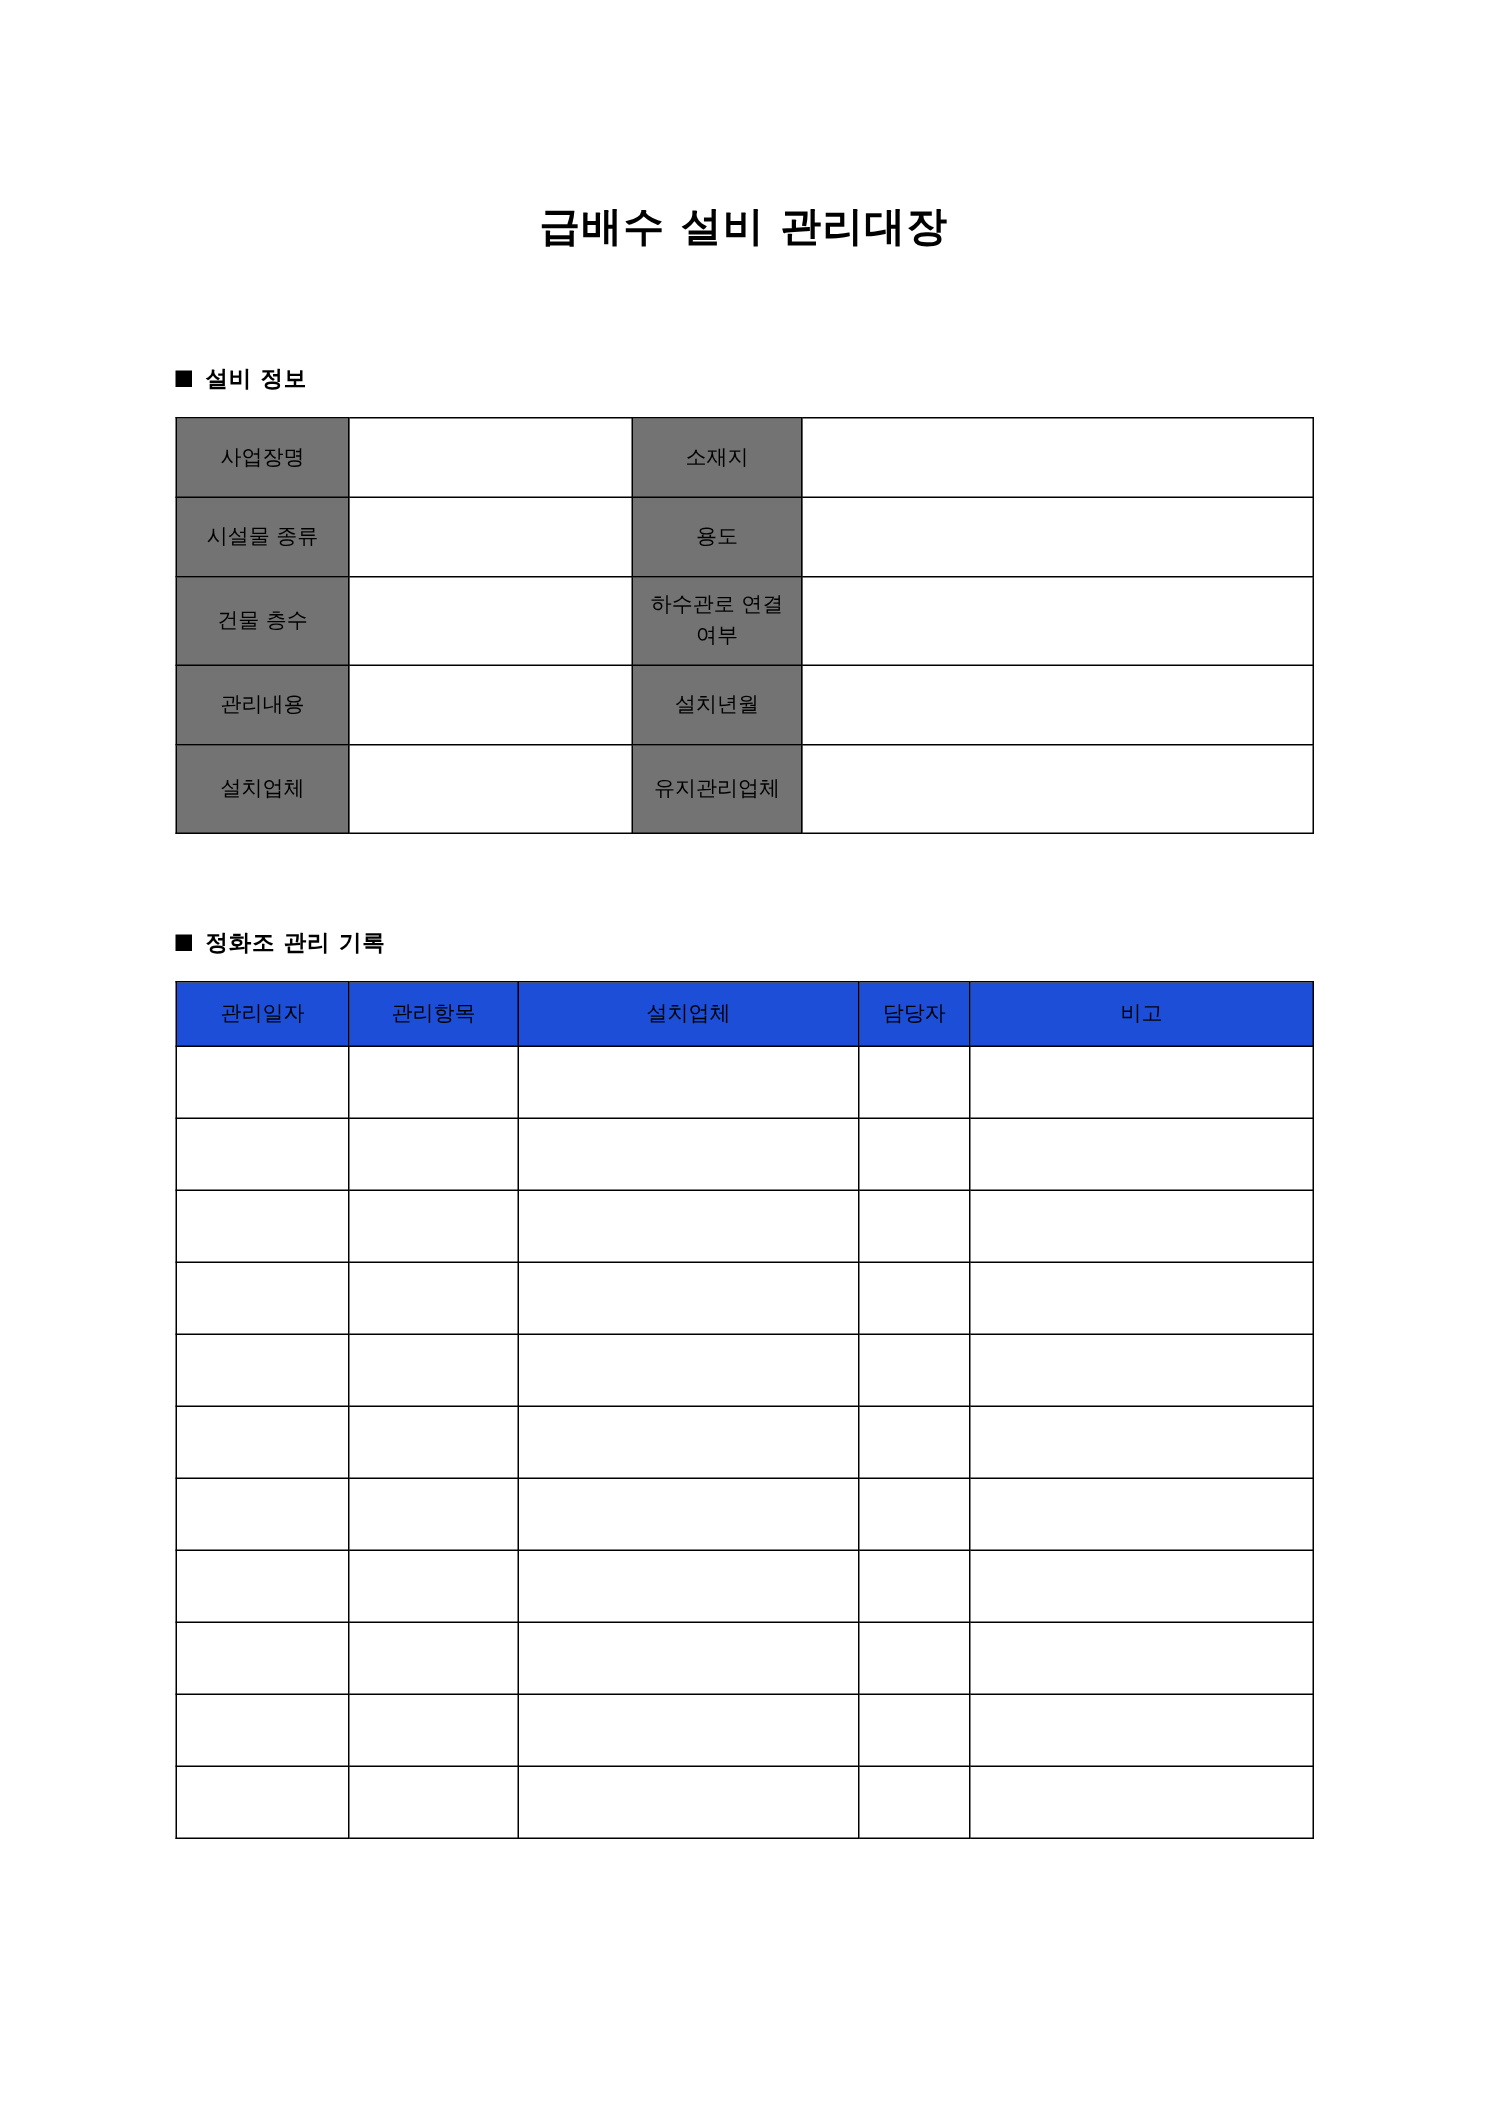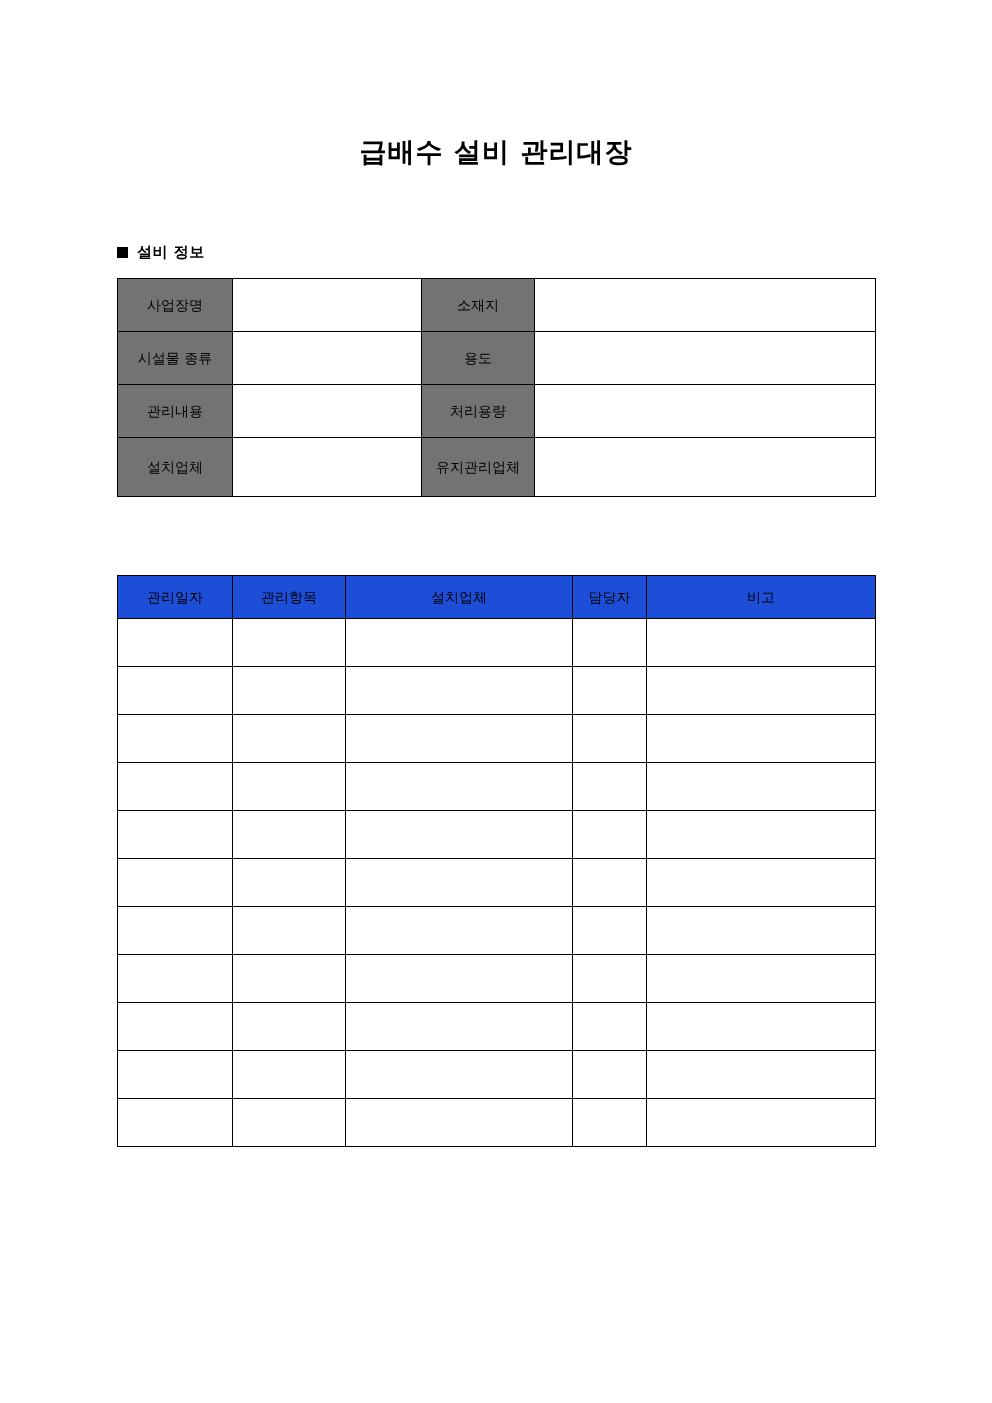--- a/index.html
+++ b/index.html
@@ -111,37 +111,47 @@
             <td></td>
             <td class="lbl">소재지</td>
             <td></td>
           </tr>
           <tr>
             <td class="lbl">시설물 종류</td>
             <td></td>
             <td class="lbl">용도</td>
             <td></td>
           </tr>
+          <tr class="tall">
+            <td class="lbl">건물 층수</td>
+            <td></td>
+            <td class="lbl">하수관로 연결 여부</td>
+            <td></td>
+          </tr>
           <tr>
             <td class="lbl">관리내용</td>
             <td></td>
-            <td class="lbl">처리용량</td>
+            <td class="lbl">설치년월</td>
             <td></td>
           </tr>
           <tr class="tall">
             <td class="lbl">설치업체</td>
             <td></td>
             <td class="lbl">유지관리업체</td>
             <td></td>
           </tr>
         </tbody>
     </table>
   </div>
 
   <div class="sec2-wrap">
+    <div class="section-heading">
+      <span class="sq"></span>
+      <span>정화조 관리 기록</span>
+    </div>
 
     <table class="form t2">
       <colgroup>
         <col class="d1">
           <col class="d2">
           <col class="d3">
           <col class="d4">
           <col class="d5">
       </colgroup>
       <thead>

